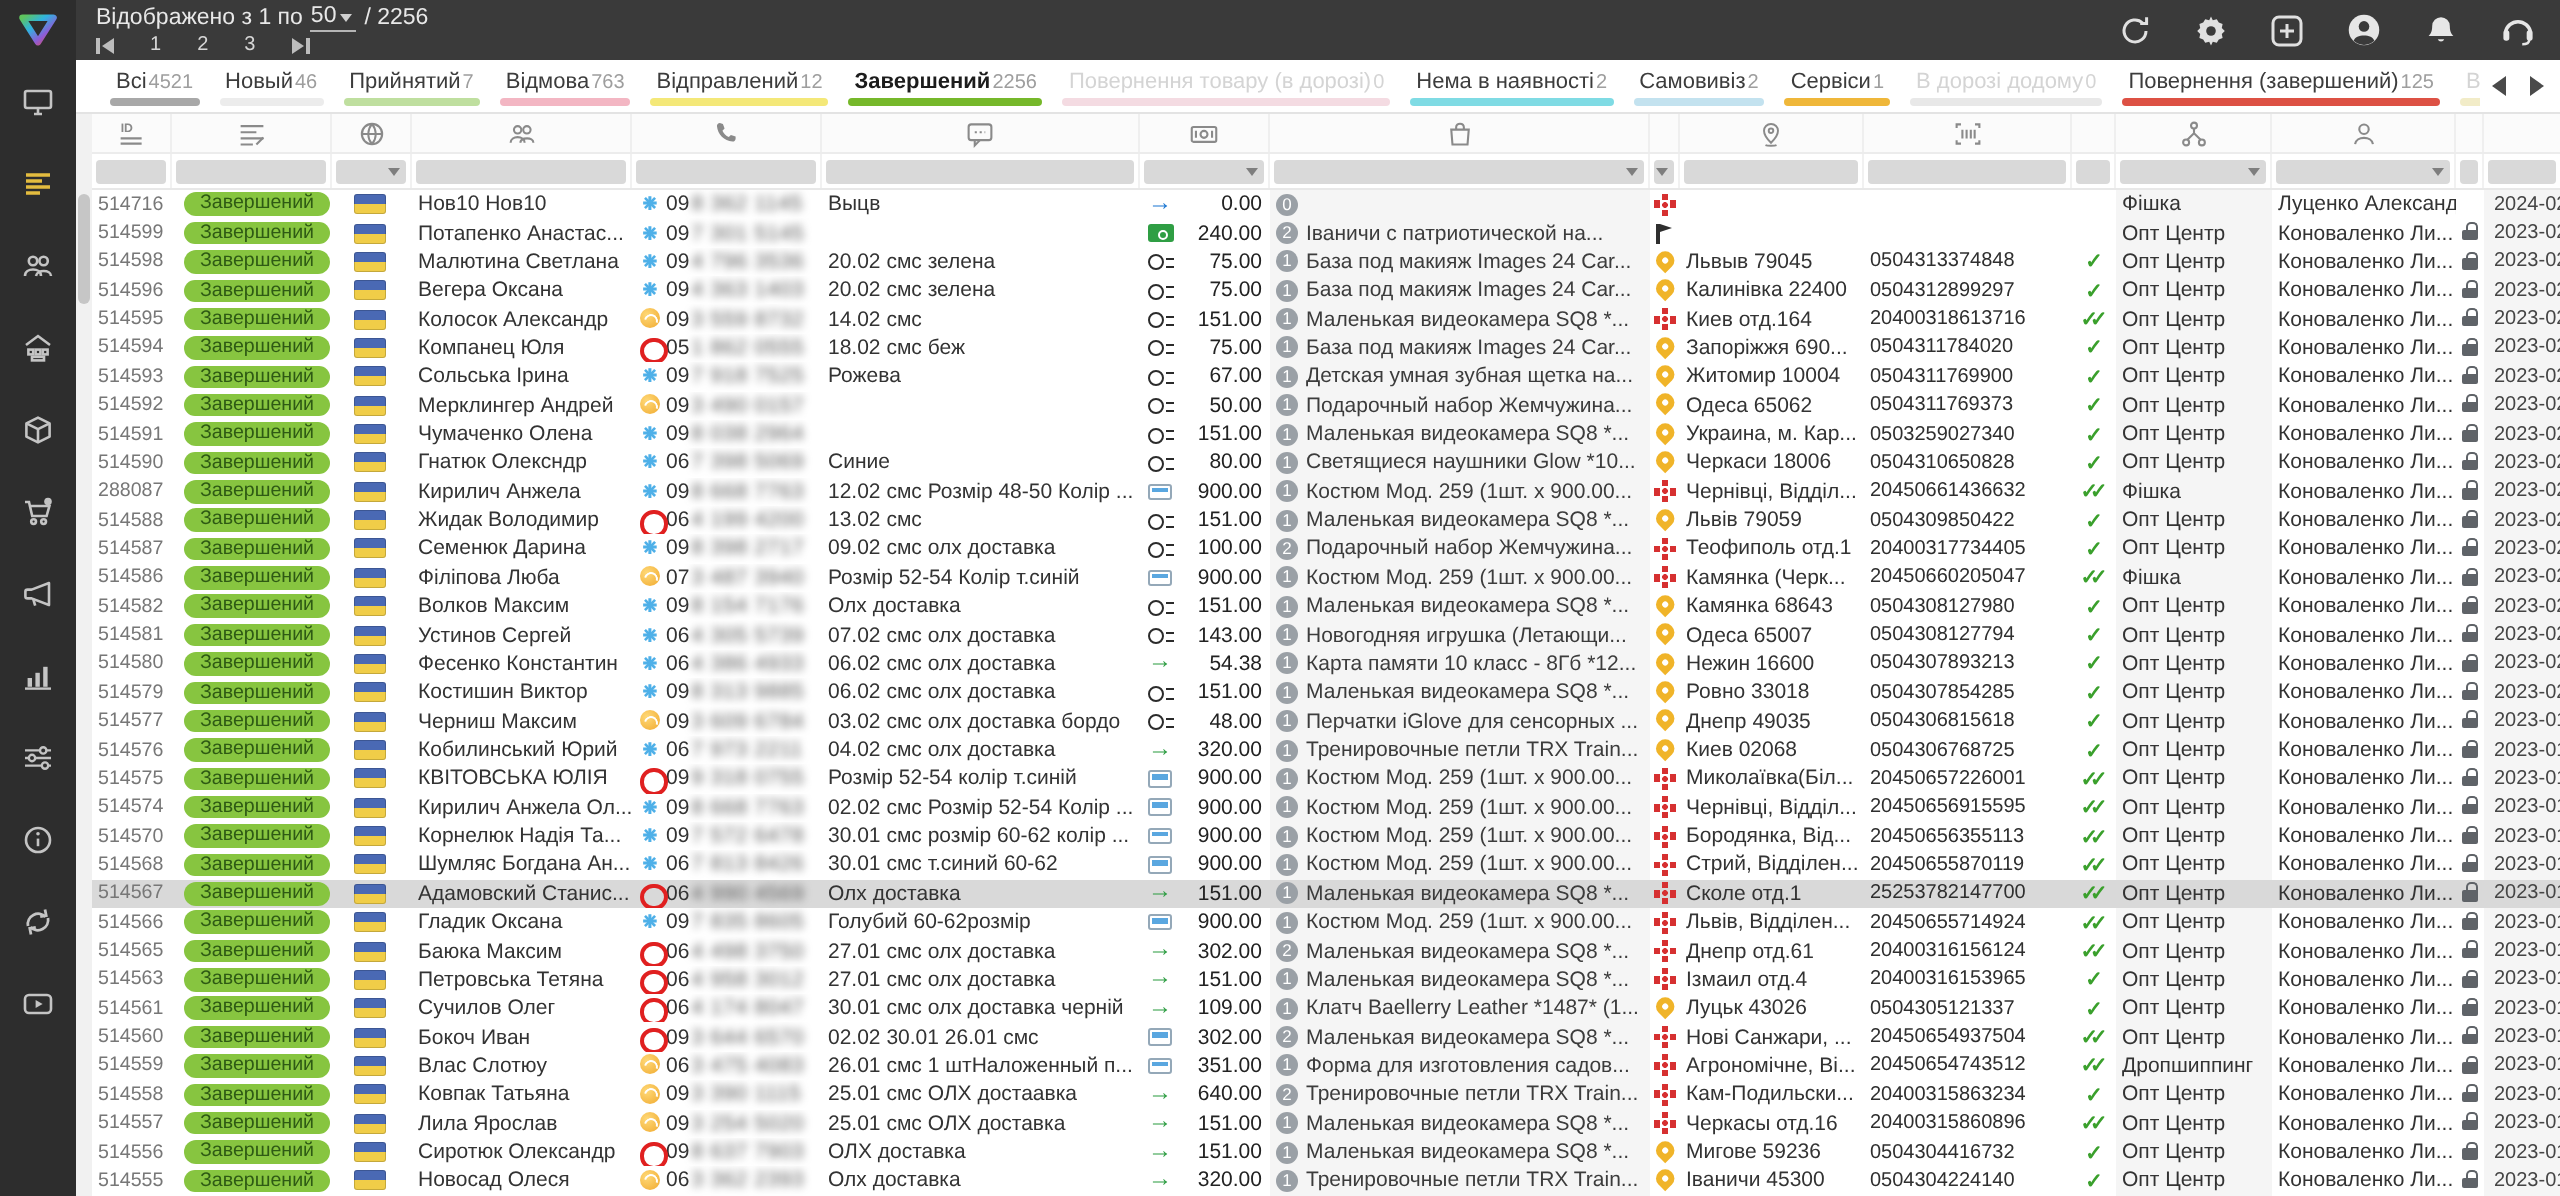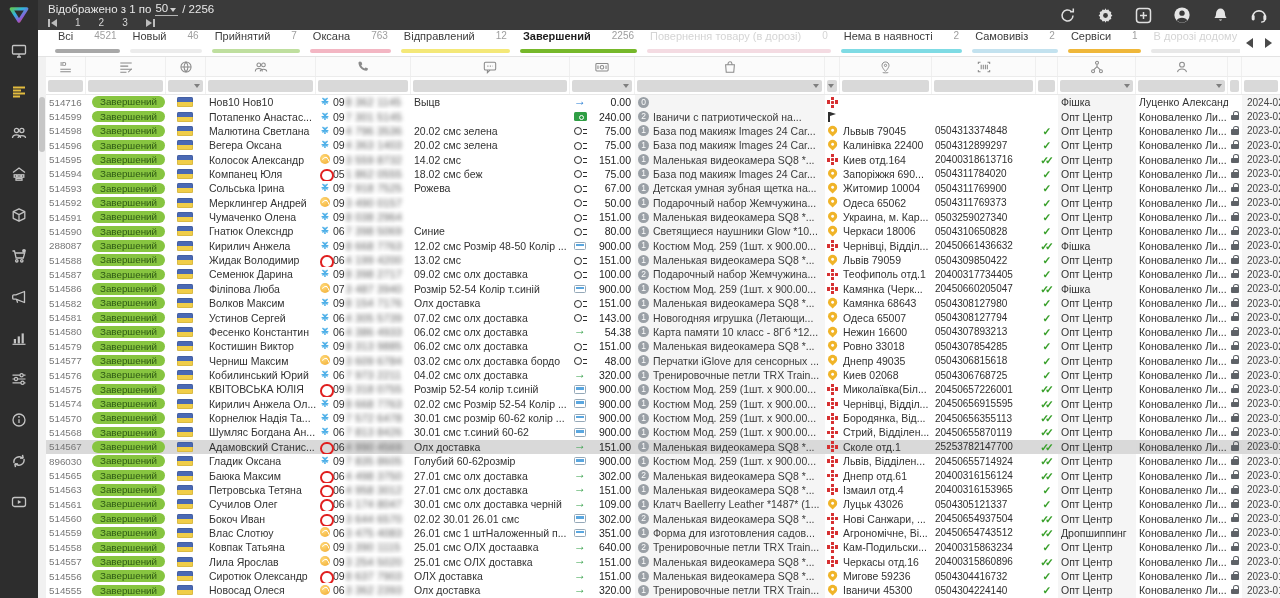--- a/index.html
+++ b/index.html
@@ -24,23 +24,23 @@
   .pg-first,.pg-last{display:flex;align-items:center;gap:1px;cursor:pointer}
   .pg-bar{width:2px;height:8px;background:#bdbdbd}
   .tri-l{width:0;height:0;border-top:4.5px solid transparent;border-bottom:4.5px solid transparent;border-right:6.5px solid #bdbdbd}
   .tri-r{width:0;height:0;border-top:4.5px solid transparent;border-bottom:4.5px solid transparent;border-left:6.5px solid #bdbdbd}
   .pg-num{cursor:pointer;color:#d6d6d6;padding:0 2px}
   .topbar-right{margin-left:auto;display:flex;align-items:center;gap:21px;padding-right:12px}
   .tb-ic{cursor:pointer;display:flex;align-items:center;justify-content:center}
 
   
   .tabsbar{height:27px;background:#fff;border-bottom:1px solid #e3e3e3;display:flex;align-items:stretch;padding-left:12px;position:relative;overflow:hidden}
-  .tab{position:relative;display:flex;padding:0 8px 4px 8px;font-size:11px;color:#333;cursor:pointer;white-space:nowrap;flex-shrink:0}
+  .tab{position:relative;display:flex;align-items:center;padding:0 8px 4px 8px;font-size:11px;color:#333;cursor:pointer;white-space:nowrap;flex-shrink:0}
   .tab-label{color:#3c3c3c}
-  .tab-count{color:#9e9e9e;margin-left:21px;font-size:10px}
+  .tab-count{color:#9e9e9e;margin-left:1px;font-size:10px}
   .tab-bar{position:absolute;left:5px;right:5px;bottom:3px;height:4px;border-radius:2px}
   .tab.active .tab-label{font-weight:bold;color:#1c1c1c}
   .tab.faded .tab-label,.tab.faded .tab-count{color:#d4d4d4}
   .tab-scroll{position:absolute;right:0;top:0;bottom:1px;background:#fff;display:flex;align-items:center;gap:12px;padding:0 8px 0 6px}
   .ts-l{width:0;height:0;border-top:5px solid transparent;border-bottom:5px solid transparent;border-right:7px solid #4a4a4a;cursor:pointer}
   .ts-r{width:0;height:0;border-top:5px solid transparent;border-bottom:5px solid transparent;border-left:7px solid #4a4a4a;cursor:pointer}
 
   
   .content{flex:1;display:flex;min-height:0}
   .vstrip{width:8px;background:#f1f1f1;position:relative;flex-shrink:0}
@@ -330,21 +330,21 @@
     <span class="tab-bar" style="background: rgb(236, 236, 236);"></span>
   </span>
 
   <span class="tab">
     <span class="tab-label">Прийнятий</span>
     <span class="tab-count">7</span>
     <span class="tab-bar" style="background: rgb(191, 223, 159);"></span>
   </span>
 
   <span class="tab">
-    <span class="tab-label">Оксана</span>
+    <span class="tab-label">Відмова</span>
     <span class="tab-count">763</span>
     <span class="tab-bar" style="background: rgb(243, 182, 195);"></span>
   </span>
 
   <span class="tab">
     <span class="tab-label">Відправлений</span>
     <span class="tab-count">12</span>
     <span class="tab-bar" style="background: rgb(244, 232, 120);"></span>
   </span>
 
@@ -377,20 +377,25 @@
     <span class="tab-count">1</span>
     <span class="tab-bar" style="background: rgb(239, 183, 58);"></span>
   </span>
 
   <span class="tab faded">
     <span class="tab-label">В дорозі додому</span>
     <span class="tab-count">0</span>
     <span class="tab-bar" style="background: rgb(232, 232, 232);"></span>
   </span>
 
+  <span class="tab">
+    <span class="tab-label">Повернення (завершений)</span>
+    <span class="tab-count">125</span>
+    <span class="tab-bar" style="background: rgb(221, 81, 68);"></span>
+  </span>
 
   <span class="tab faded">
     <span class="tab-label">Відпр</span>
     <span class="tab-count"></span>
     <span class="tab-bar" style="background: rgb(242, 236, 200);"></span>
   </span>
 </span>
       <span class="tab-scroll">
         <span class="ts-l"></span>
         <span class="ts-r"></span>
@@ -1505,21 +1510,21 @@
               </div>
     <div class="td w13 shade c-src">Опт Центр</div>
     <div class="td w14 c-mgrname">Коноваленко Ли...</div>
     <div class="td w15" style="padding:0">
                 <span class="lockic"></span>
               </div>
     <div class="td w16 shade c-date">2023-01-</div>
   </div>
 
   <div class="tr">
-    <div class="td w1 c-id">896030</div>
+    <div class="td w1 c-id">514566</div>
     <div class="td w2 c-status">
                 <span class="pill">Завершений</span>
               </div>
     <div class="td w3">
                 <span class="ua-flag"></span>
               </div>
     <div class="td w4 c-name">Гладик Оксана</div>
     <div class="td w5 c-phone">
       <span class="op op-ks"></span>
       <span class="pprefix">09</span>

